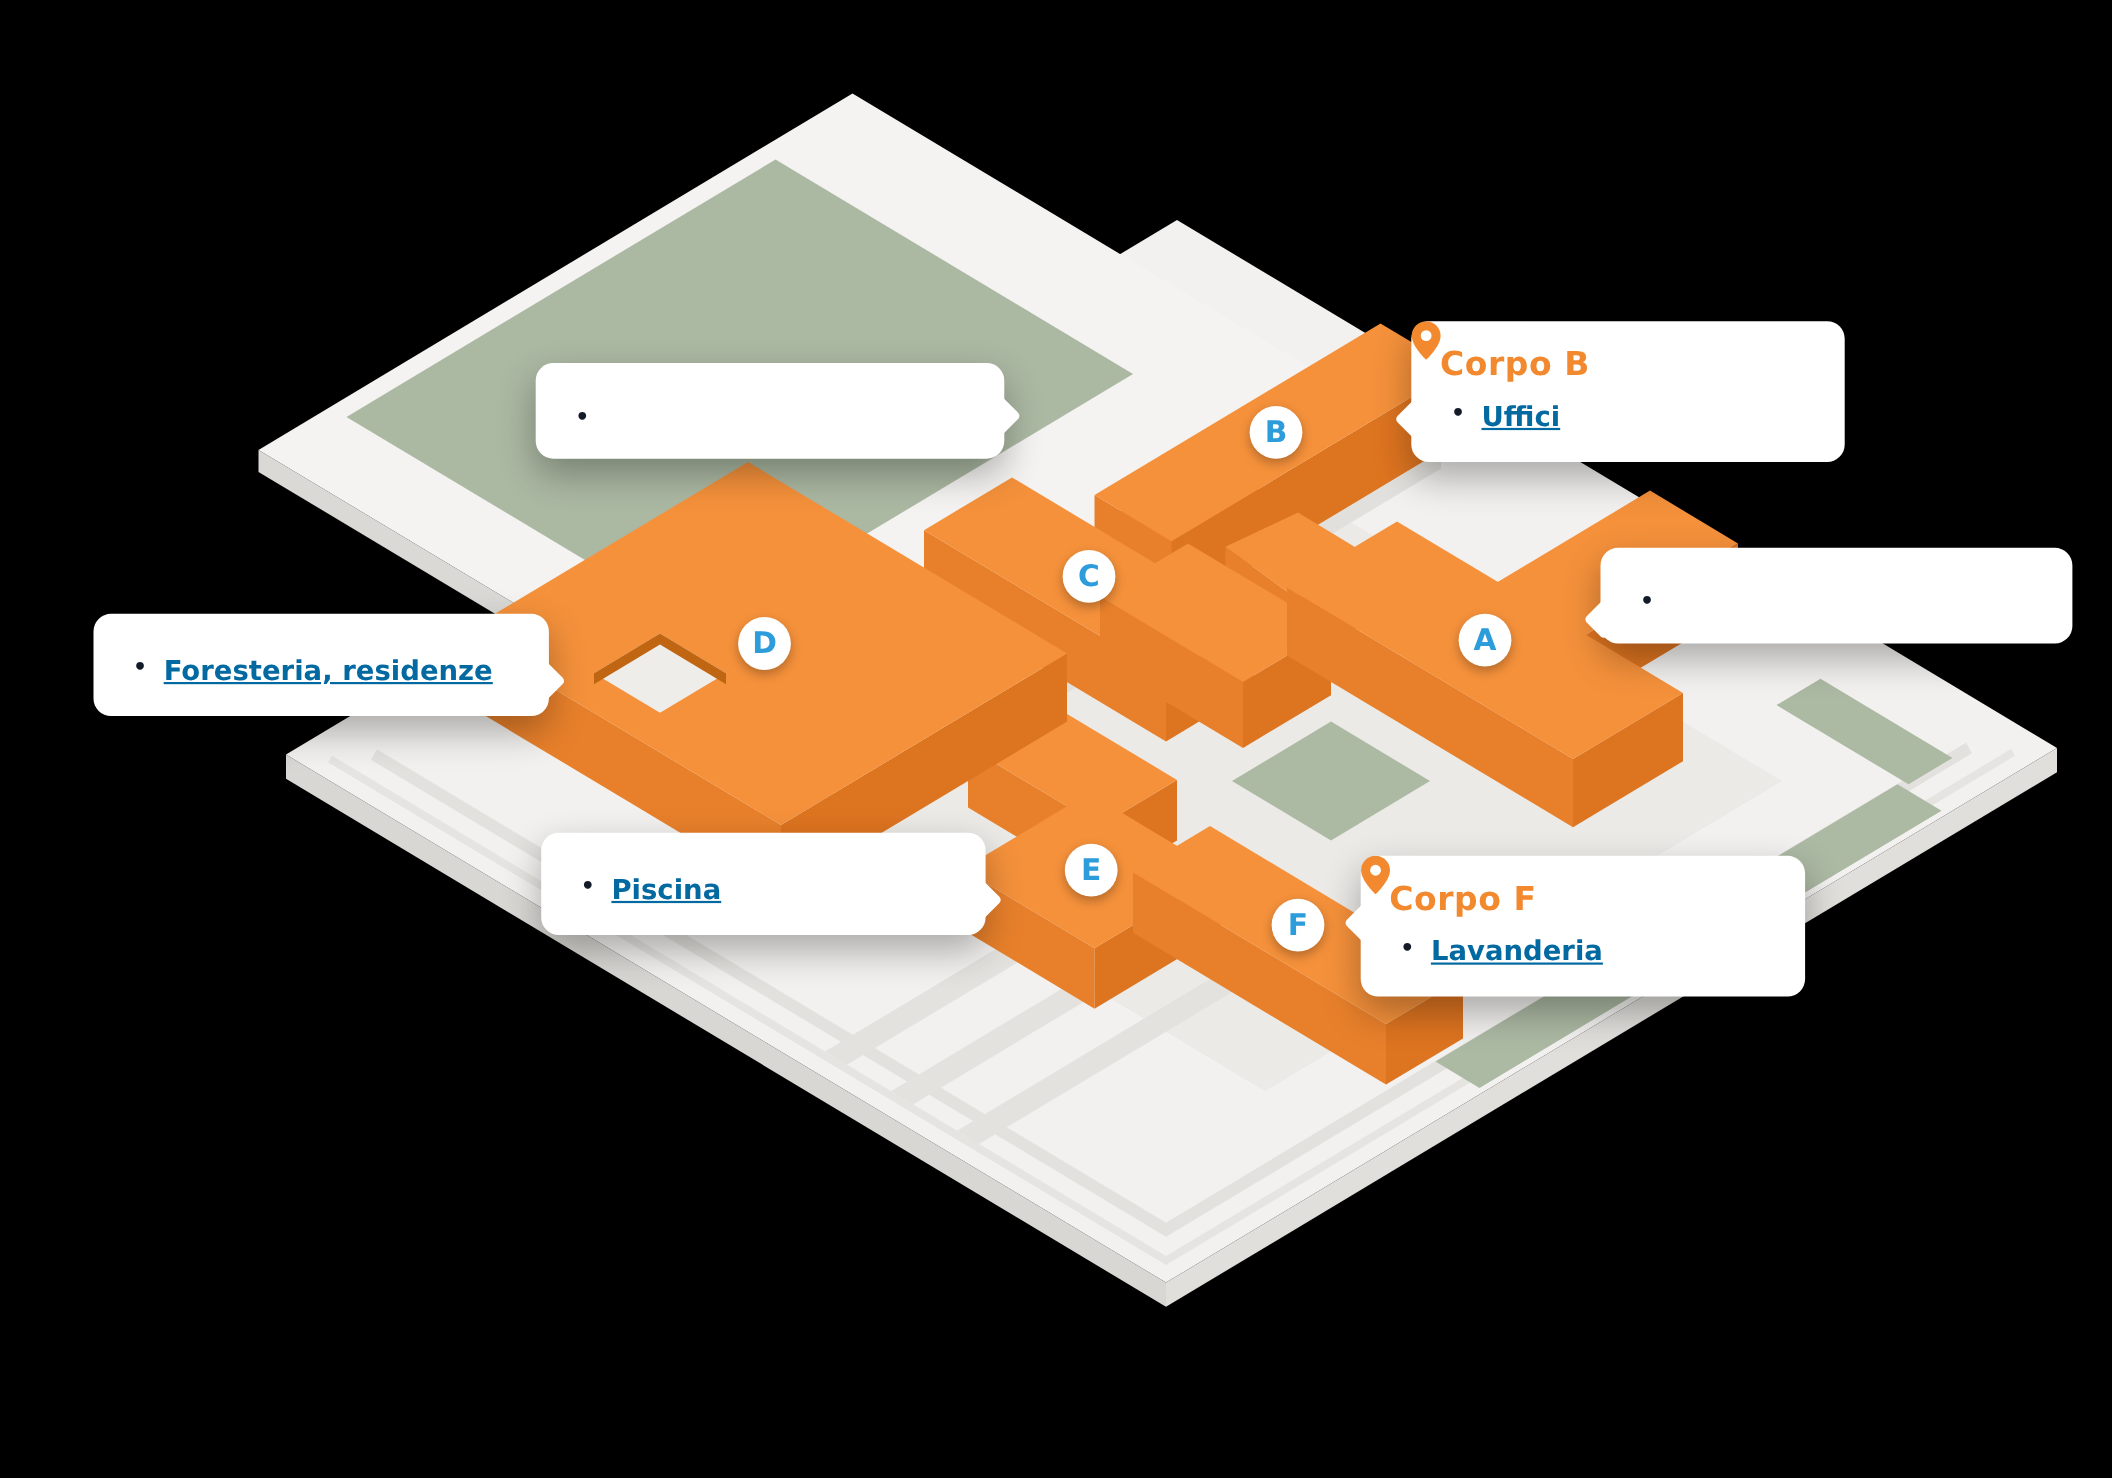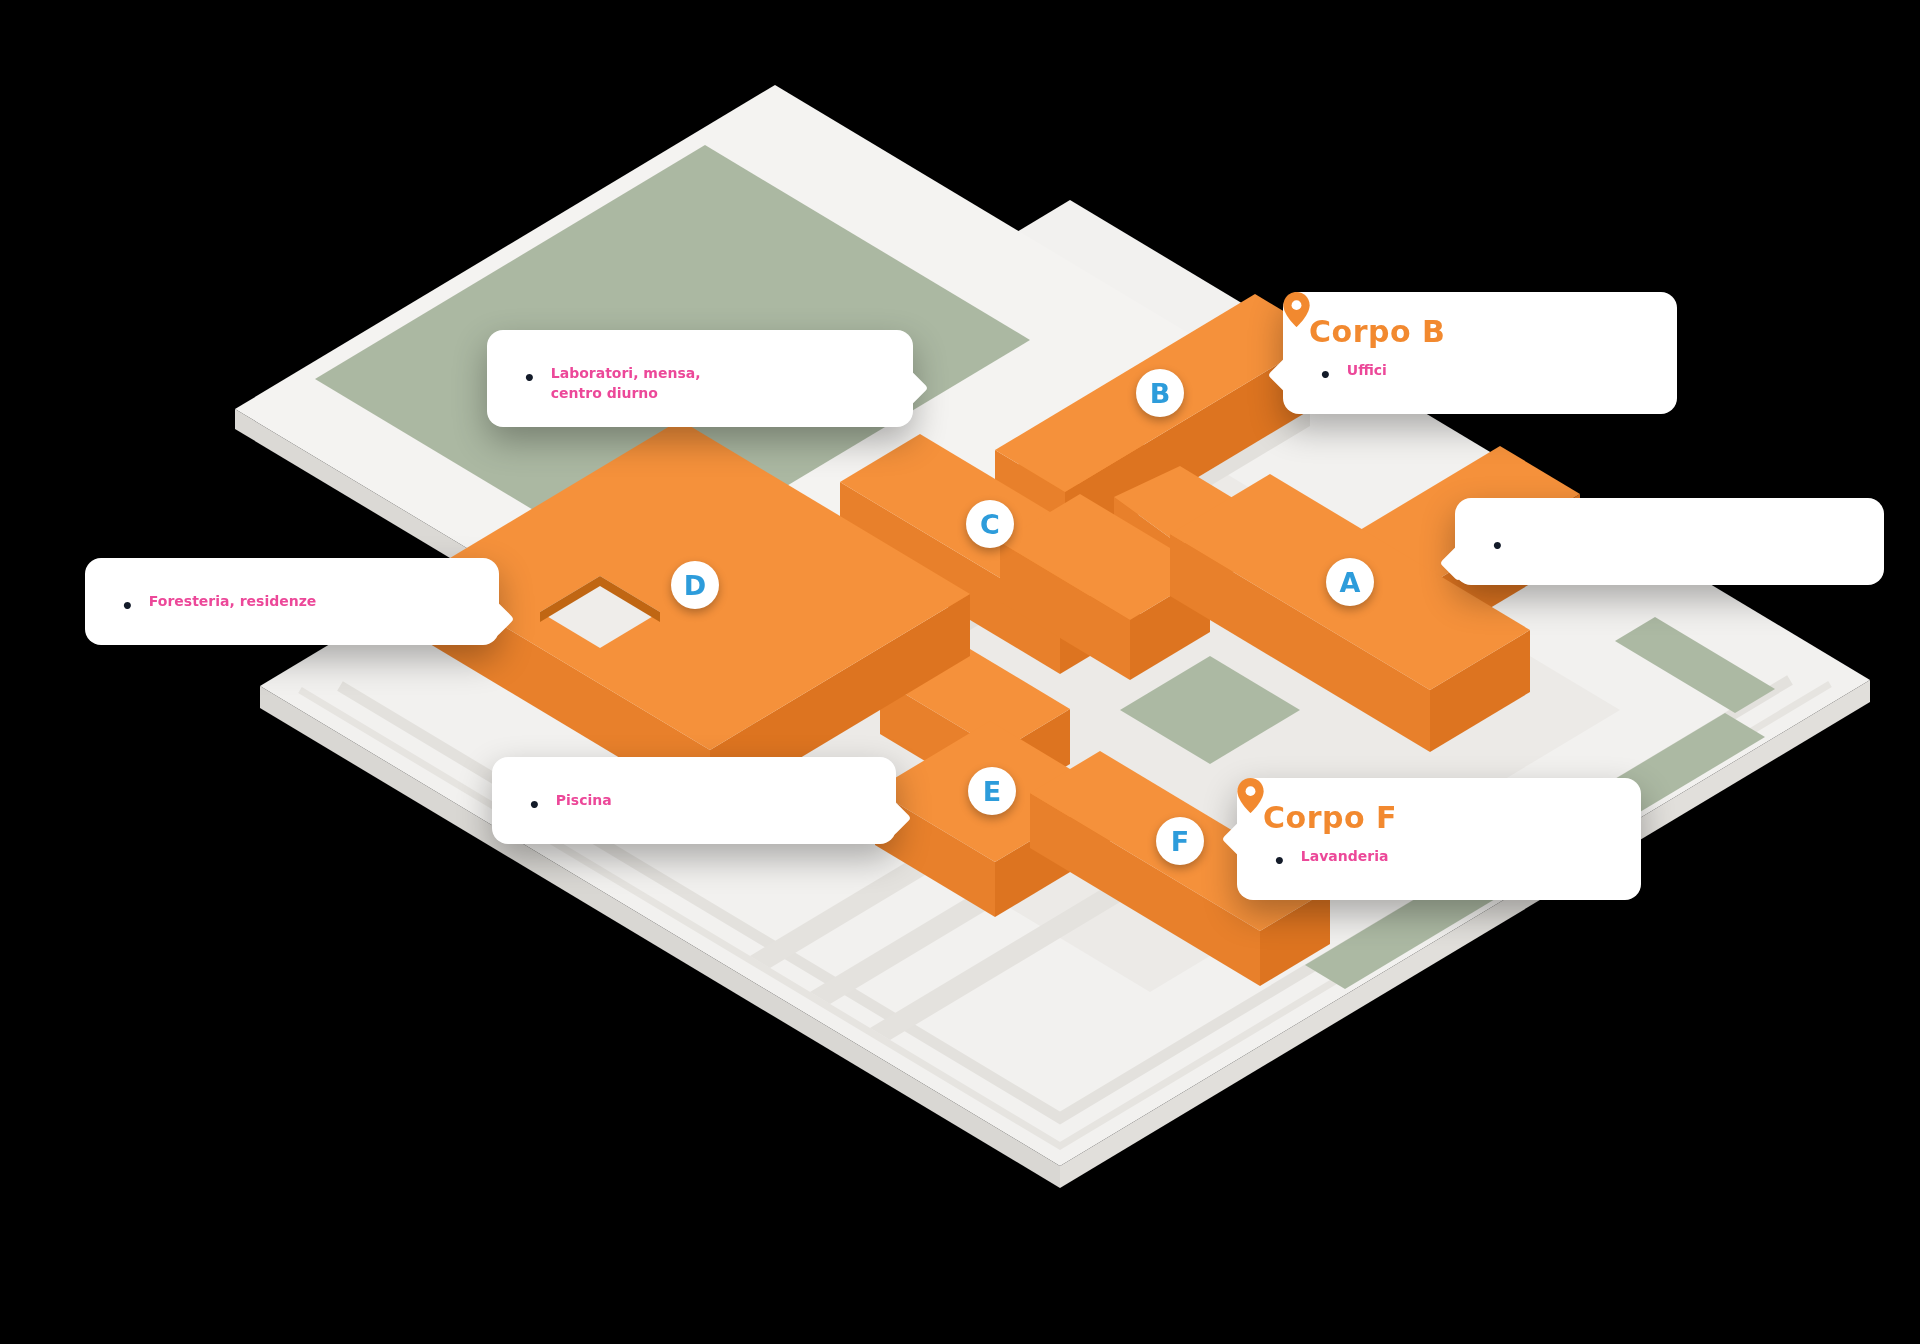--- a/index.html
+++ b/index.html
@@ -18,21 +18,21 @@
   .card{
     position:absolute;background:#ffffff;border-radius:16px;
     padding:22px 28px 24px 26px;
     box-shadow:0 14px 34px rgba(0,0,0,.30);
   }
   .card-header{display:flex;align-items:center;gap:15px;}
   .pin{width:27px;height:35px;flex:0 0 auto;}
   .card-title{font-size:30px;font-weight:bold;color:#F2892F;letter-spacing:.5px;}
   .card-body{display:flex;gap:15px;margin-top:12px;padding-left:10px;align-items:flex-start;}
   .dot{font-size:20px;line-height:1.45;color:#131B29;font-weight:bold;}
-  .card-desc{font-size:14px;font-weight:bold;color:#ec4899;line-height:1.4;white-space:pre-line;}
+  .card-desc{font-size:25px;font-weight:bold;color:#0369a1;line-height:1.4;white-space:pre-line;text-decoration:underline;}
   .pointer{position:absolute;width:26px;height:26px;background:#ffffff;transform:rotate(45deg);border-radius:4px;}
 </style>
 </head>
 <body>
 
 <div id="stage">
 
   <svg width="1920" height="1344" viewBox="0 0 1920 1344">
 
     <g>
@@ -146,22 +146,20 @@
       <span>E</span>
     </div>
   <div class="badge" style="left:1156px;top:817px;">
       <span>F</span>
     </div>
 
   <div class="card" style="left:487px;top:330px;width:372px;">
     <div class="pointer" style="right:-10px;bottom:26px;"></div>
     <div class="card-body">
       <span class="dot">•</span>
-      <span class="card-desc">Laboratori, mensa,
-centro diurno</span>
     </div>
   </div>
 
   <div class="card" style="left:1283px;top:277px;width:340px;margin-top:15px;">
     <div class="pointer" style="left:-10px;bottom:26px;"></div>
     <div class="card-header">
       <svg class="pin" viewBox="0 0 24 32">
           <path d="M12 0C5.4 0 0 5.4 0 12c0 9 12 20 12 20s12-11 12-20C24 5.4 18.6 0 12 0z" fill="#F2892F"></path>
           <circle cx="12" cy="12" r="4.5" fill="#fff"></circle>
         </svg>

